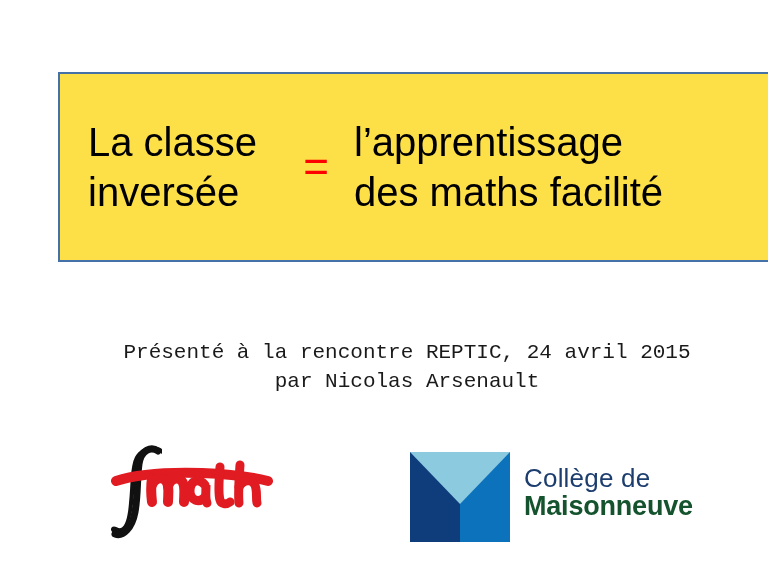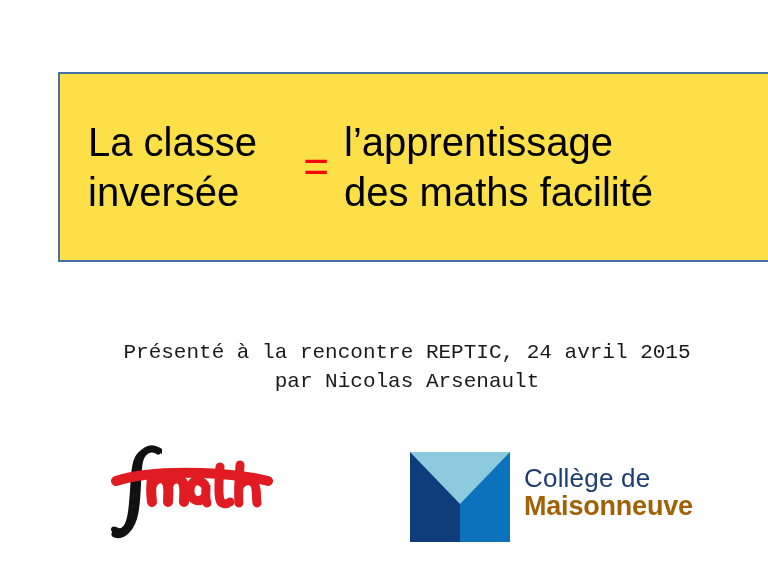--- a/index.html
+++ b/index.html
@@ -63,20 +63,21 @@
     font-size: 44px;
     line-height: 50px;
     color: #ff0000;
     font-weight: 400;
     width: 56px;
     text-align: center;
     flex: none;
   }
 
   #eq-right {
+    margin-left: 10px;
     text-align: left;
   }
 
   
   #subtitle {
     position: absolute;
     left: 0;
     top: 338px;
     width: 768px;
     text-align: center;
@@ -153,21 +154,21 @@
     font-weight: 400;
     color: #1c3d6e;
     letter-spacing: 0.2px;
     white-space: nowrap;
   }
   #mv-line2 {
     font-family: "Liberation Sans", sans-serif;
     font-size: 27px;
     line-height: 31px;
     font-weight: 700;
-    color: #a16207;
+    color: #14532d;
     letter-spacing: -0.2px;
     white-space: nowrap;
   }
 </style>
 </head>
 <body>
 
 <div id="slide">
 
   <div id="title-box">

